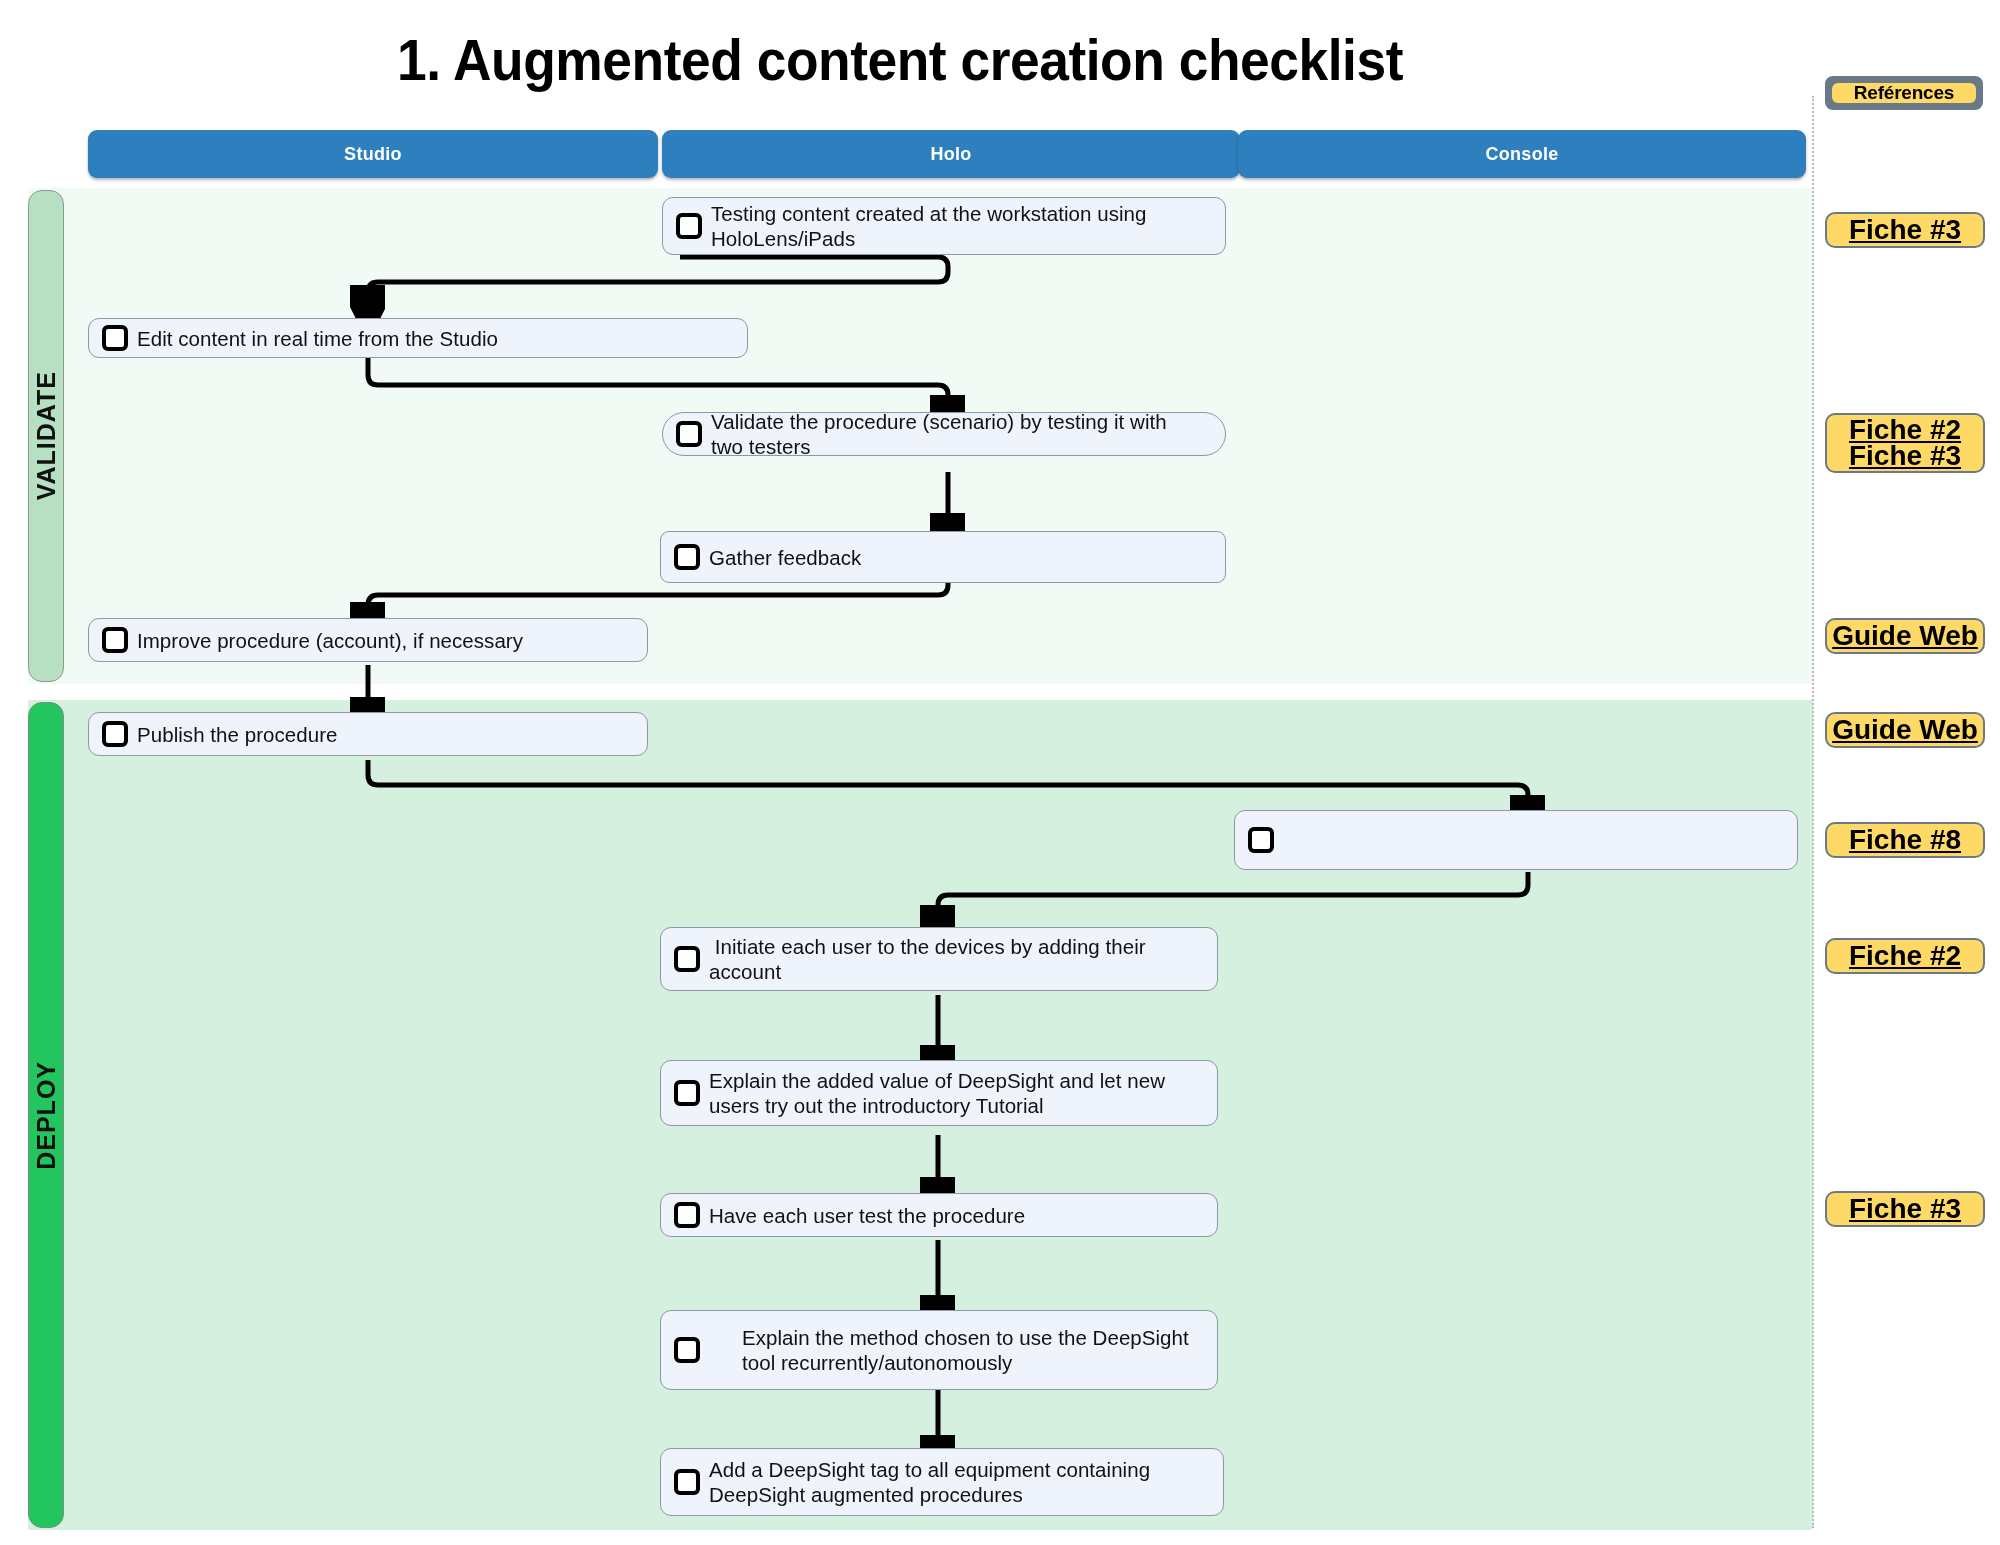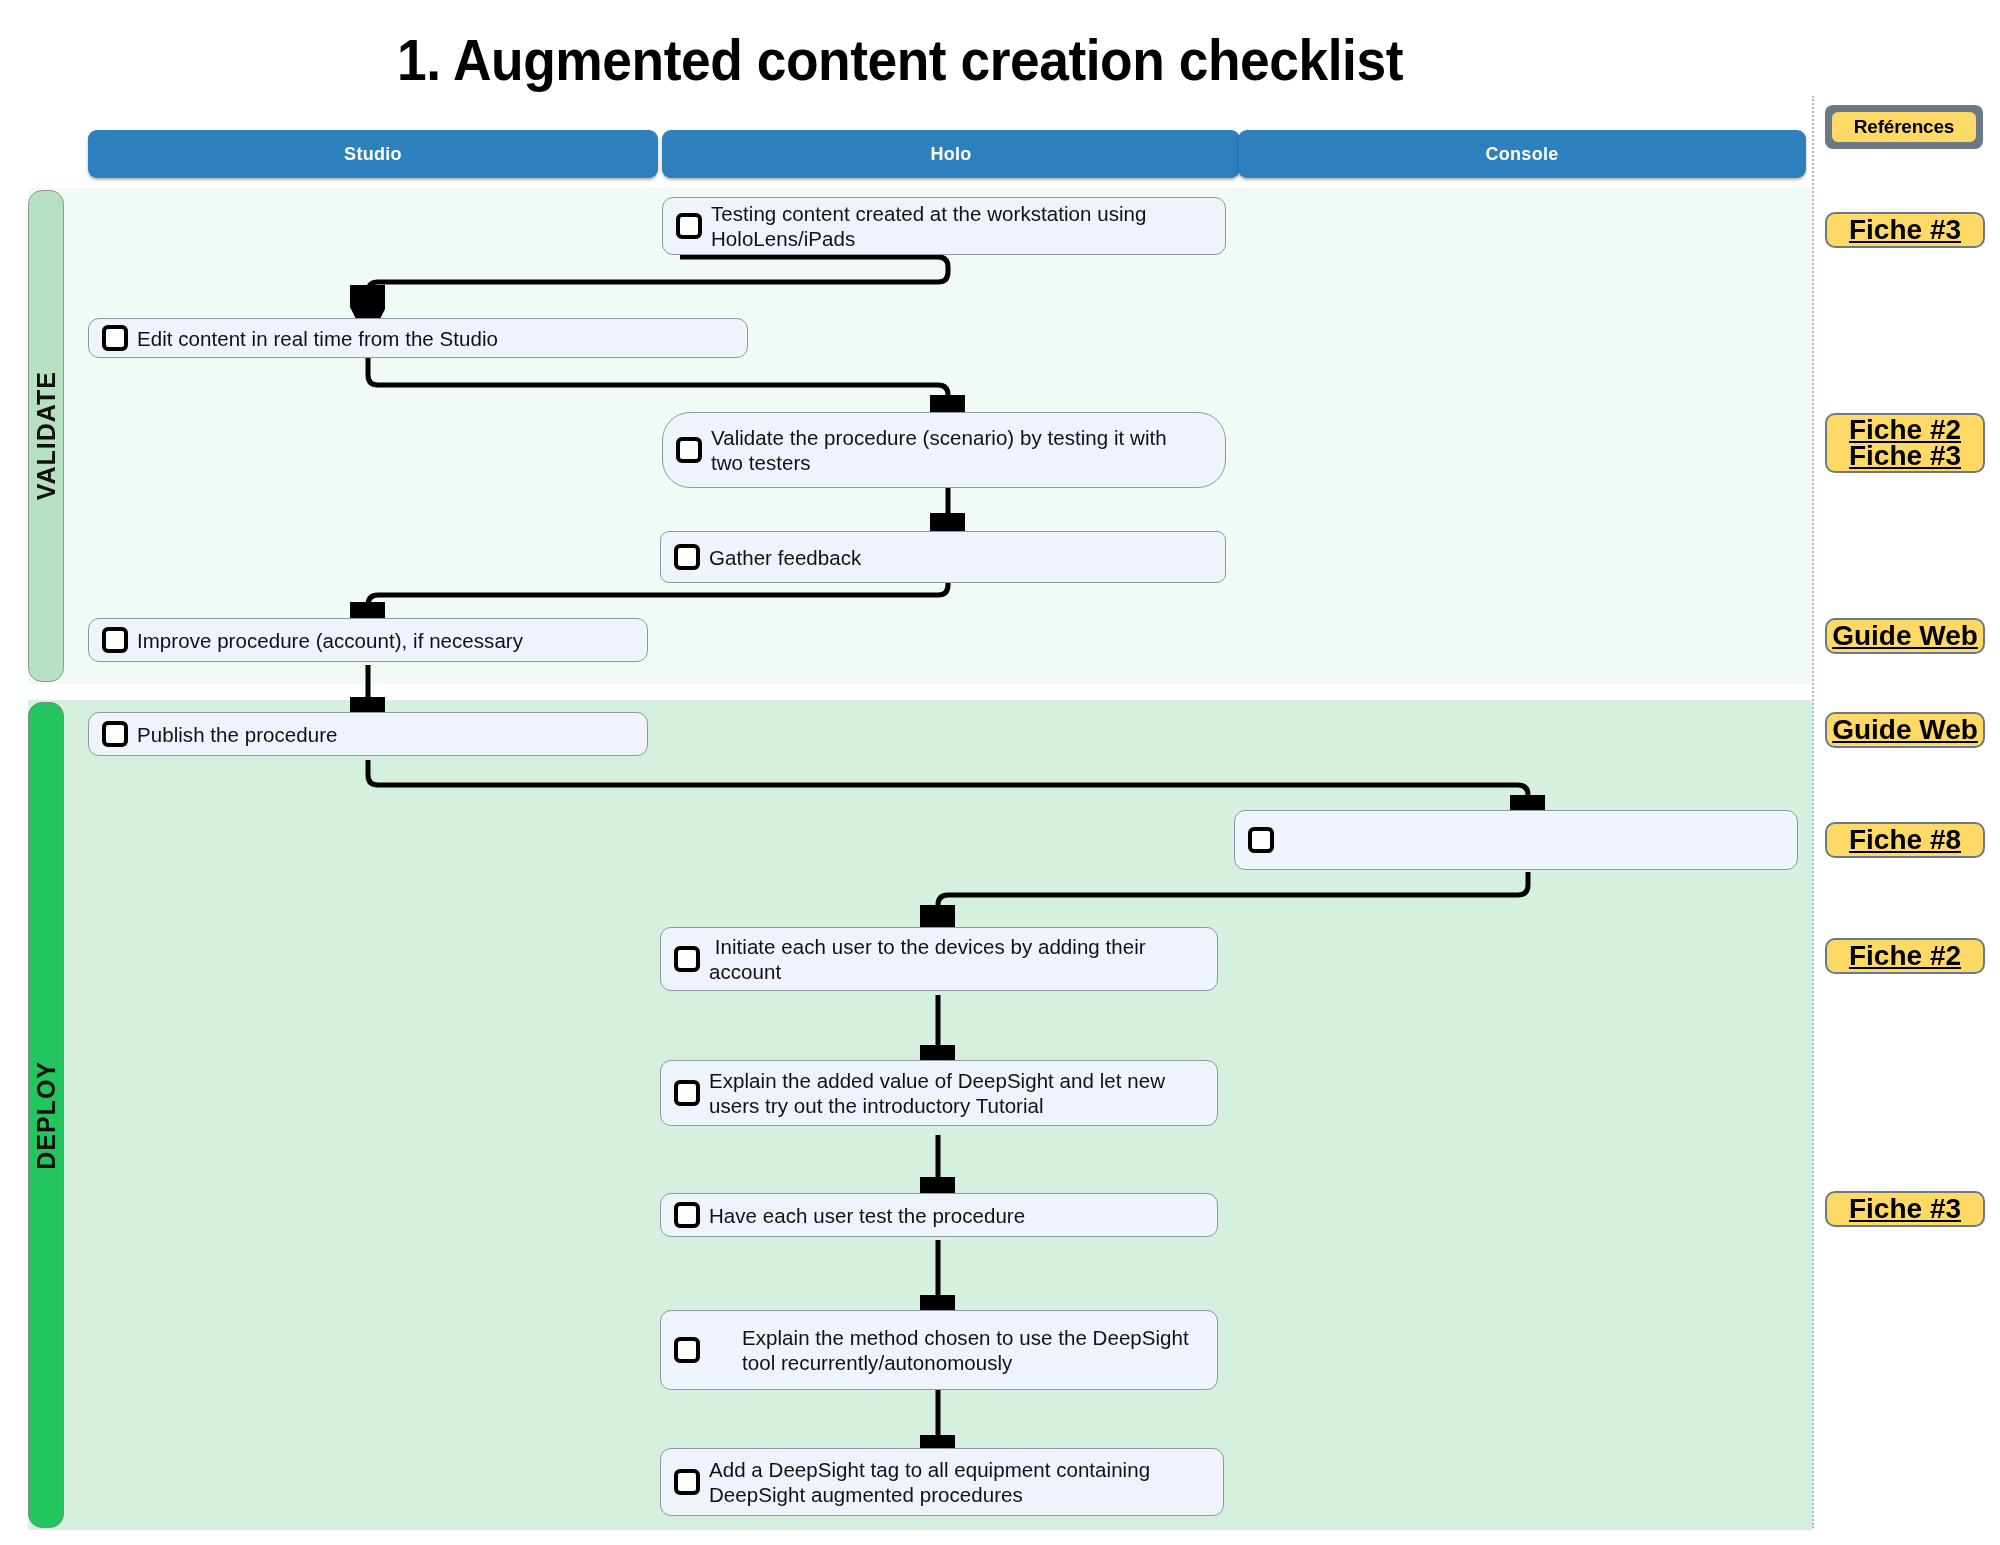--- a/index.html
+++ b/index.html
@@ -32,26 +32,25 @@
     transform-origin: 50% 50%;
     white-space: nowrap;
   }
 
   
   .ref-head-wrap {
     position: absolute;
     left: 1825px;
     top: 76px;
     width: 158px;
-    height: 44px;
+    height: 34px;
     background: #6b7885;
     border-radius: 8px;
     box-sizing: border-box;
     padding: 7px;
-    margin-top: 29px;
   }
   .ref-head-inner {
     width: 100%;
     height: 100%;
     background: #ffd965;
     border-radius: 6px;
     display: flex;
     align-items: center;
     justify-content: center;
     font-size: 19px;
@@ -271,21 +270,21 @@
   <div class="card" id="card-t1" style="left:662px; top:197px; width:564px; height:58px;">
     <div class="chk"></div>
     <div class="card-label">Testing content created at the workstation using HoloLens/iPads</div>
   </div>
 
   <div class="card" id="card-t2" style="left:88px; top:318px; width:660px; height:40px;">
     <div class="chk"></div>
     <div class="card-label">Edit content in real time from the Studio</div>
   </div>
 
-  <div class="card" id="card-t3" style="left:662px; top:412px; width:564px; height:76px;border-radius:28px;">
+  <div class="card" id="card-t3" style="left:662px; top:412px; width:564px; height:44px;border-radius:28px;">
     <div class="chk"></div>
     <div class="card-label">Validate the procedure (scenario) by testing it with two testers</div>
   </div>
 
   <div class="card" id="card-t4" style="left:660px; top:531px; width:566px; height:52px;border-radius:9px;">
     <div class="chk"></div>
     <div class="card-label">Gather feedback</div>
   </div>
 
   <div class="card" id="card-t5" style="left:88px; top:618px; width:560px; height:44px;">

